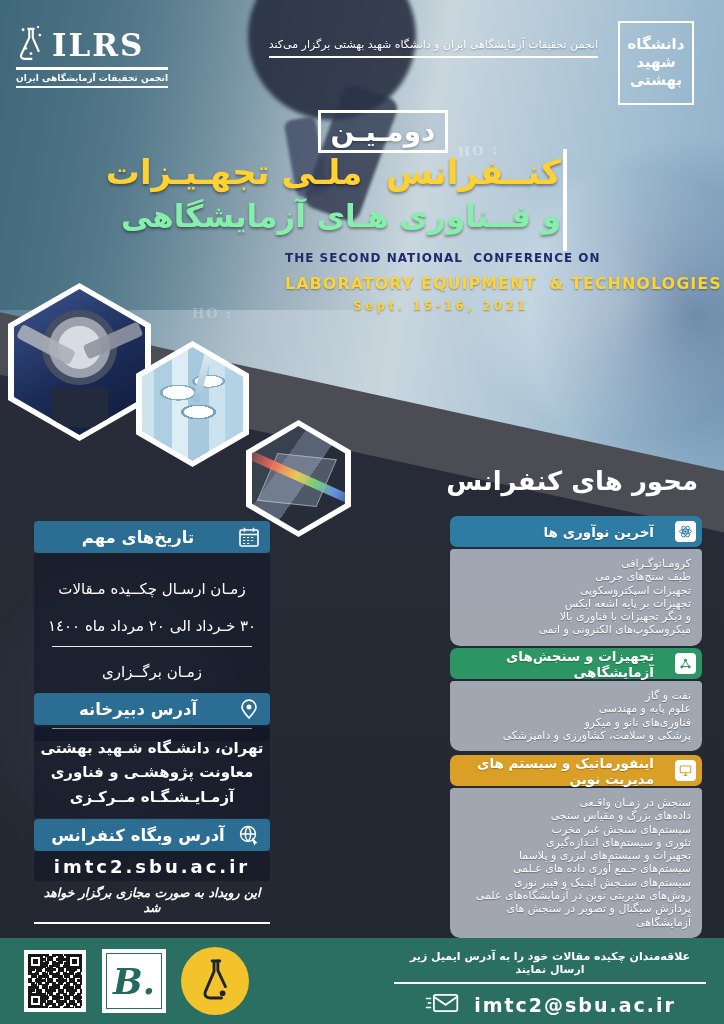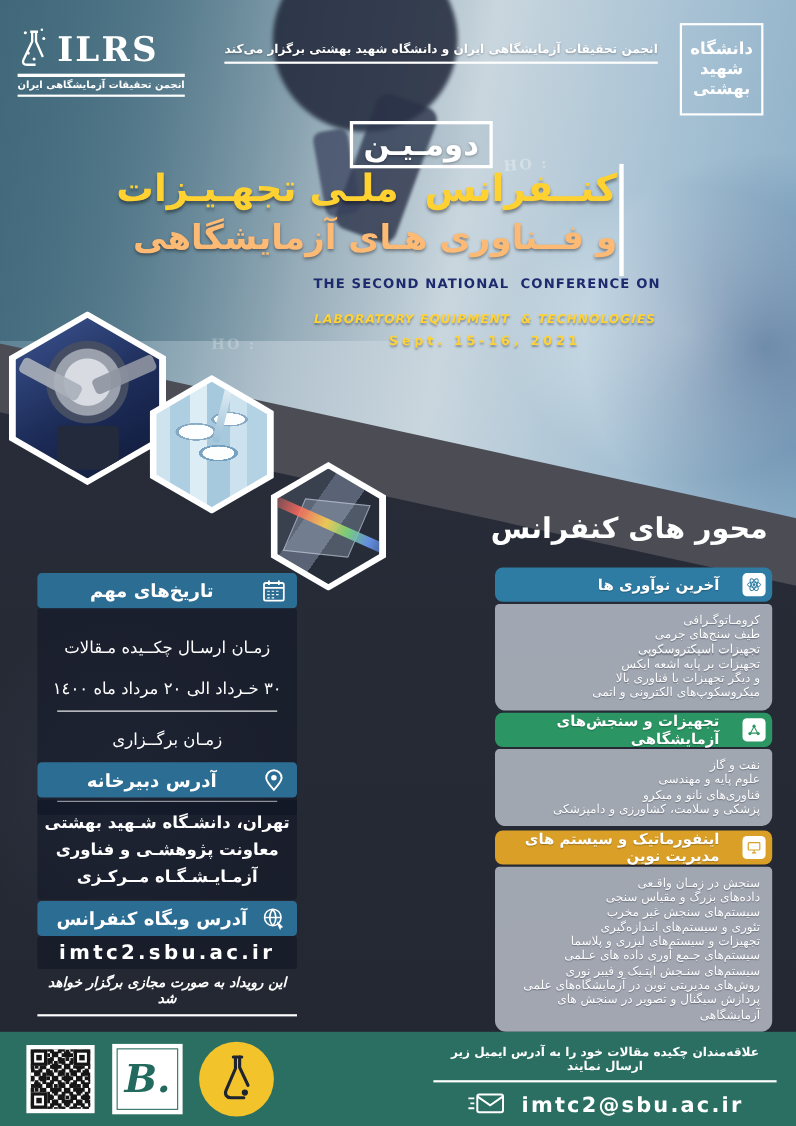--- a/index.html
+++ b/index.html
@@ -37,41 +37,41 @@
     clip-path:polygon(0 36.6%, 100% 52%, 100% 100%, 0 100%); }
   .dark-glow { position:absolute; left:-40px; top:560px; width:300px; height:320px;
     background:radial-gradient(ellipse, rgba(110,130,170,.10), rgba(110,130,170,0) 70%); }
   
   .ilrs { position:absolute; left:16px; top:24px; width:152px; }
   .ilrs-row { display:flex; align-items:center; gap:6px; }
   .ilrs-acronym { font-family:"DejaVu Serif",serif; font-weight:bold; font-size:31px; letter-spacing:2px; }
   .ilrs-line1 { border-top:3px solid #fff; margin-top:1px; }
   .ilrs-sub { font-size:9px; font-weight:bold; text-align:center; padding:3px 0 3px; direction:rtl; }
   .ilrs-line2 { border-top:2px solid #fff; }
-  .banner-text { position:absolute; right:126px; top:38px; font-size:11px; font-weight:bold;
+  .banner-text { position:absolute; right:126px; top:38px; font-size:11px; font-weight:normal;
     direction:rtl; white-space:nowrap; padding-bottom:5px; border-bottom:2.5px solid #fff;
     text-shadow:0 1px 2px rgba(0,0,0,.3); }
   .sbu-logo { position:absolute; right:30px; top:21px; width:76px; height:84px;
     border:2.5px solid #fff; padding:4px; }
   .sbu-inner { width:100%; height:100%; display:flex; align-items:center; justify-content:center;
     text-align:center; font-weight:bold; font-size:15px; line-height:1.18; direction:rtl; }
   
   .ordinal-box { position:absolute; left:318px; top:110px; width:130px; height:43px;
     border:3px solid #fff; display:flex; align-items:center; justify-content:center;
     font-size:28px; font-weight:bold; background:rgba(90,120,145,.12);
     text-shadow:0 1px 3px rgba(0,0,0,.35); }
   .title-l1 { position:absolute; right:163px; top:152px; font-size:34px; font-weight:bold;
     color:#ffd232; direction:rtl; white-space:pre; text-shadow:0 2px 3px rgba(0,0,0,.4); }
   .title-l2 { position:absolute; right:163px; top:198px; font-size:31px; font-weight:bold;
-    color:#fdba74; direction:rtl; white-space:pre; text-shadow:0 2px 3px rgba(0,0,0,.4); }
+    color:#86efac; direction:rtl; white-space:pre; text-shadow:0 2px 3px rgba(0,0,0,.4); }
   .title-vline { position:absolute; left:563px; top:149px; width:3.5px; height:102px; background:#fff; }
   .en-block { position:absolute; left:285px; top:251px; width:312px; text-align:center; font-weight:bold; }
   .en1 { color:#1d2b6e; font-size:12px; letter-spacing:1px; white-space:pre; }
-  .en2 { color:#ffd335; font-size:11px; letter-spacing:1px; white-space:pre; margin-top:19px;
-    text-shadow:0 1px 2px rgba(0,0,0,.35);font-style:italic; }
+  .en2 { color:#ffd335; font-size:16px; letter-spacing:1px; white-space:pre; margin-top:9px;
+    text-shadow:0 1px 2px rgba(0,0,0,.35); }
   .en-date { color:#ffd335; font-size:11.5px; letter-spacing:3.5px; margin-top:6px;
     text-shadow:0 1px 2px rgba(0,0,0,.35); }
   
   .hex { position:absolute; clip-path:polygon(50% 0,100% 26%,100% 74%,50% 100%,0 74%,0 26%); background:#fff; }
   .hex-inner { position:absolute; inset:6px; clip-path:polygon(50% 0,100% 26%,100% 74%,50% 100%,0 74%,0 26%); overflow:hidden; }
   .hex1 { left:8px;  top:283px; width:143px; height:158px; }
   .hex1 .hex-inner { background:
       radial-gradient(circle at 50% 40%, #d8dce2 0 21px, #9aa0ac 22px 30px, #454d63 31px 37px, rgba(0,0,0,0) 38px),
       linear-gradient(150deg,#3c5490 0%,#1c2b57 55%,#0f1a38 100%); }
   .hex-arm { position:absolute; width:60px; height:15px; background:#aab0ba; border-radius:4px; opacity:.9; }

